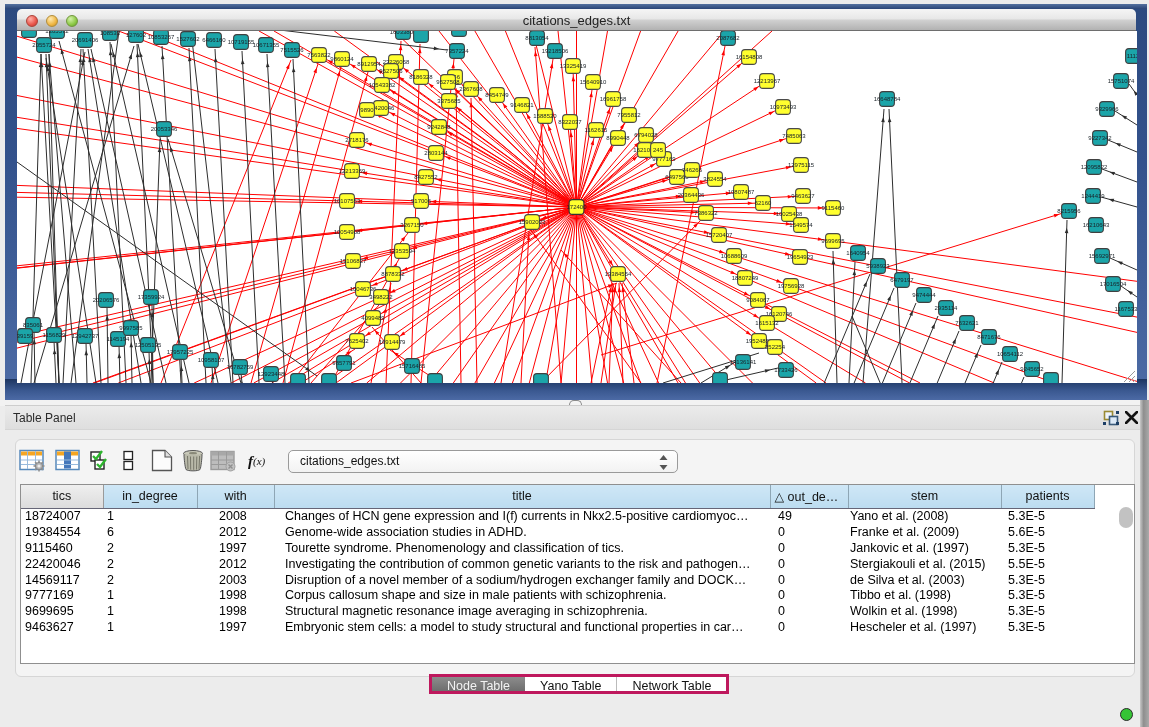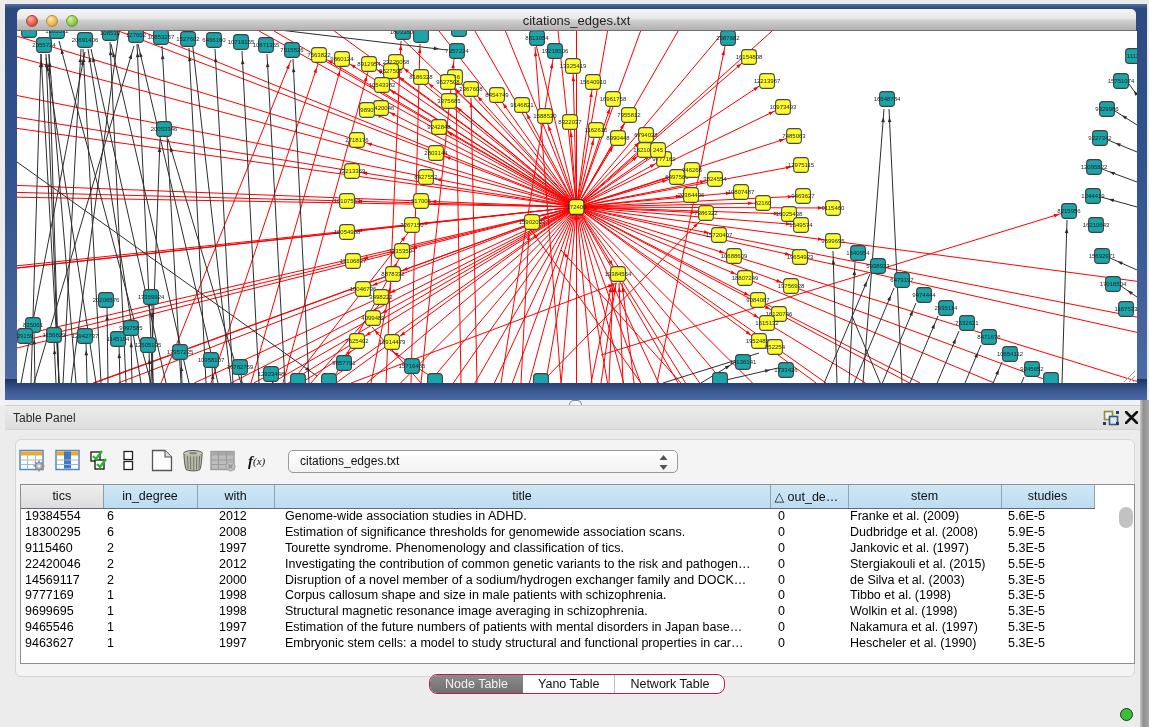--- a/index.html
+++ b/index.html
@@ -15,21 +15,21 @@
 #tpbar .lbl{position:absolute;left:8px;top:5px;font-size:12px;color:#2a2a2a}
 #container{left:15px;top:439px;width:1120px;height:238px;background:#f4f4f4;border:1px solid #d6d6d6;border-radius:6px}
 #combo{left:288px;top:450px;width:390px;height:23px;background:linear-gradient(180deg,#fff,#f2f2f2);border:1px solid #9a9a9a;border-radius:5px;font-size:12px;color:#111;line-height:21px;padding-left:11px}
 #tablewrap{left:20px;top:484px;width:1115px;height:180px;background:#fff;border:1px solid #8f8f8f;overflow:hidden}
 table{border-collapse:collapse;table-layout:fixed;width:1073px;font-size:12.5px}
 th{height:23px;font-weight:normal;font-size:12.5px;color:#111;background:linear-gradient(180deg,#cfe7f6,#bcdcf0);border-right:1px solid #8ea6b5;border-bottom:1px solid #667}
 th.gray{background:linear-gradient(180deg,#efefef,#dcdcdc);border-right:1px solid #9a9a9a}
 td{height:15.9px;color:#000;white-space:nowrap;overflow:hidden;padding:0}
 #scroll{left:1119px;top:507px;width:14px;height:21px;background:#c2c2c2;border-radius:7px}
 
-#tabs{left:429px;top:674px;height:20px;border:1px solid #be185d;border-radius:8px;background:#fff;display:flex;overflow:hidden}
+#tabs{left:429px;top:674px;height:20px;border:3px solid #be185d;border-radius:0;background:#fff;display:flex;overflow:hidden}
 #tabs div{font-size:12.5px;line-height:19px;padding:0 15px;color:#111}
 #tabs .sel{background:linear-gradient(180deg,#8c8c8c,#6e6e6e);color:#f3f3f3}
 #tabs .sep{border-left:1px solid #bbb;padding:0}
 #mem{right:34px;top:724px;font-size:17px;color:#222}
 #memdot{left:1120px;top:708px;width:13px;height:13px;border-radius:50%;background:#35c435;border:1.5px solid #2a2a2a}
 #redge{left:1140px;top:400px;width:9px;height:327px;background:linear-gradient(90deg,#c8c8c8,#8e8e8e 40%,#aaa)}
 </style></head><body>
 <div id="frame" class="abs">
     <div class="inhi"></div>
   <div class="abs" style="left:0;top:375px;width:1142px;height:21px;background:linear-gradient(180deg,#1d3560,#3a5890 55%,#4c6aa5)"></div>
@@ -830,39 +830,39 @@
         <col style="width:93px">
       </colgroup>
 <tbody>
         <tr>
           <th class="gray">tics</th>
           <th>in_degree</th>
           <th>with</th>
           <th>title</th>
           <th style="text-align:left;padding-left:4px">△ out_de…</th>
           <th>stem</th>
-          <th>studies</th>
+          <th>patients</th>
+        </tr>
+<tr>
+          <td style="padding-left:4px">18724007</td>
+          <td style="padding-left:4px">1</td>
+          <td style="padding-left:22px">2008</td>
+          <td style="padding-left:11px">Changes of HCN gene expression and I(f) currents in Nkx2.5-positive cardiomyoc…</td>
+          <td style="padding-left:8px">49</td>
+          <td style="padding-left:2px">Yano et al. (2008)</td>
+          <td style="padding-left:7px">5.3E-5</td>
         </tr>
 <tr>
           <td style="padding-left:4px">19384554</td>
           <td style="padding-left:4px">6</td>
           <td style="padding-left:22px">2012</td>
           <td style="padding-left:11px">Genome-wide association studies in ADHD.</td>
           <td style="padding-left:8px">0</td>
           <td style="padding-left:2px">Franke et al. (2009)</td>
           <td style="padding-left:7px">5.6E-5</td>
-        </tr>
-<tr>
-          <td style="padding-left:4px">18300295</td>
-          <td style="padding-left:4px">6</td>
-          <td style="padding-left:22px">2008</td>
-          <td style="padding-left:11px">Estimation of significance thresholds for genomewide association scans.</td>
-          <td style="padding-left:8px">0</td>
-          <td style="padding-left:2px">Dudbridge et al. (2008)</td>
-          <td style="padding-left:7px">5.9E-5</td>
         </tr>
 <tr>
           <td style="padding-left:4px">9115460</td>
           <td style="padding-left:4px">2</td>
           <td style="padding-left:22px">1997</td>
           <td style="padding-left:11px">Tourette syndrome. Phenomenology and classification of tics.</td>
           <td style="padding-left:8px">0</td>
           <td style="padding-left:2px">Jankovic et al. (1997)</td>
           <td style="padding-left:7px">5.3E-5</td>
         </tr>
@@ -871,21 +871,21 @@
           <td style="padding-left:4px">2</td>
           <td style="padding-left:22px">2012</td>
           <td style="padding-left:11px">Investigating the contribution of common genetic variants to the risk and pathogen…</td>
           <td style="padding-left:8px">0</td>
           <td style="padding-left:2px">Stergiakouli et al. (2015)</td>
           <td style="padding-left:7px">5.5E-5</td>
         </tr>
 <tr>
           <td style="padding-left:4px">14569117</td>
           <td style="padding-left:4px">2</td>
-          <td style="padding-left:22px">2000</td>
+          <td style="padding-left:22px">2003</td>
           <td style="padding-left:11px">Disruption of a novel member of a sodium/hydrogen exchanger family and DOCK…</td>
           <td style="padding-left:8px">0</td>
           <td style="padding-left:2px">de Silva et al. (2003)</td>
           <td style="padding-left:7px">5.3E-5</td>
         </tr>
 <tr>
           <td style="padding-left:4px">9777169</td>
           <td style="padding-left:4px">1</td>
           <td style="padding-left:22px">1998</td>
           <td style="padding-left:11px">Corpus callosum shape and size in male patients with schizophrenia.</td>
@@ -896,35 +896,26 @@
 <tr>
           <td style="padding-left:4px">9699695</td>
           <td style="padding-left:4px">1</td>
           <td style="padding-left:22px">1998</td>
           <td style="padding-left:11px">Structural magnetic resonance image averaging in schizophrenia.</td>
           <td style="padding-left:8px">0</td>
           <td style="padding-left:2px">Wolkin et al. (1998)</td>
           <td style="padding-left:7px">5.3E-5</td>
         </tr>
 <tr>
-          <td style="padding-left:4px">9465546</td>
-          <td style="padding-left:4px">1</td>
-          <td style="padding-left:22px">1997</td>
-          <td style="padding-left:11px">Estimation of the future numbers of patients with mental disorders in Japan base…</td>
-          <td style="padding-left:8px">0</td>
-          <td style="padding-left:2px">Nakamura et al. (1997)</td>
-          <td style="padding-left:7px">5.3E-5</td>
-        </tr>
-<tr>
           <td style="padding-left:4px">9463627</td>
           <td style="padding-left:4px">1</td>
           <td style="padding-left:22px">1997</td>
           <td style="padding-left:11px">Embryonic stem cells: a model to study structural and functional properties in car…</td>
           <td style="padding-left:8px">0</td>
-          <td style="padding-left:2px">Hescheler et al. (1990)</td>
+          <td style="padding-left:2px">Hescheler et al. (1997)</td>
           <td style="padding-left:7px">5.3E-5</td>
         </tr>
 </tbody>
     </table>
 </div>
 <div id="scroll" class="abs"></div>
 <div id="tabs" class="abs">
   <div class="sel">Node Table</div>
     <div>Yano Table</div>
     <div class="sep"></div>

